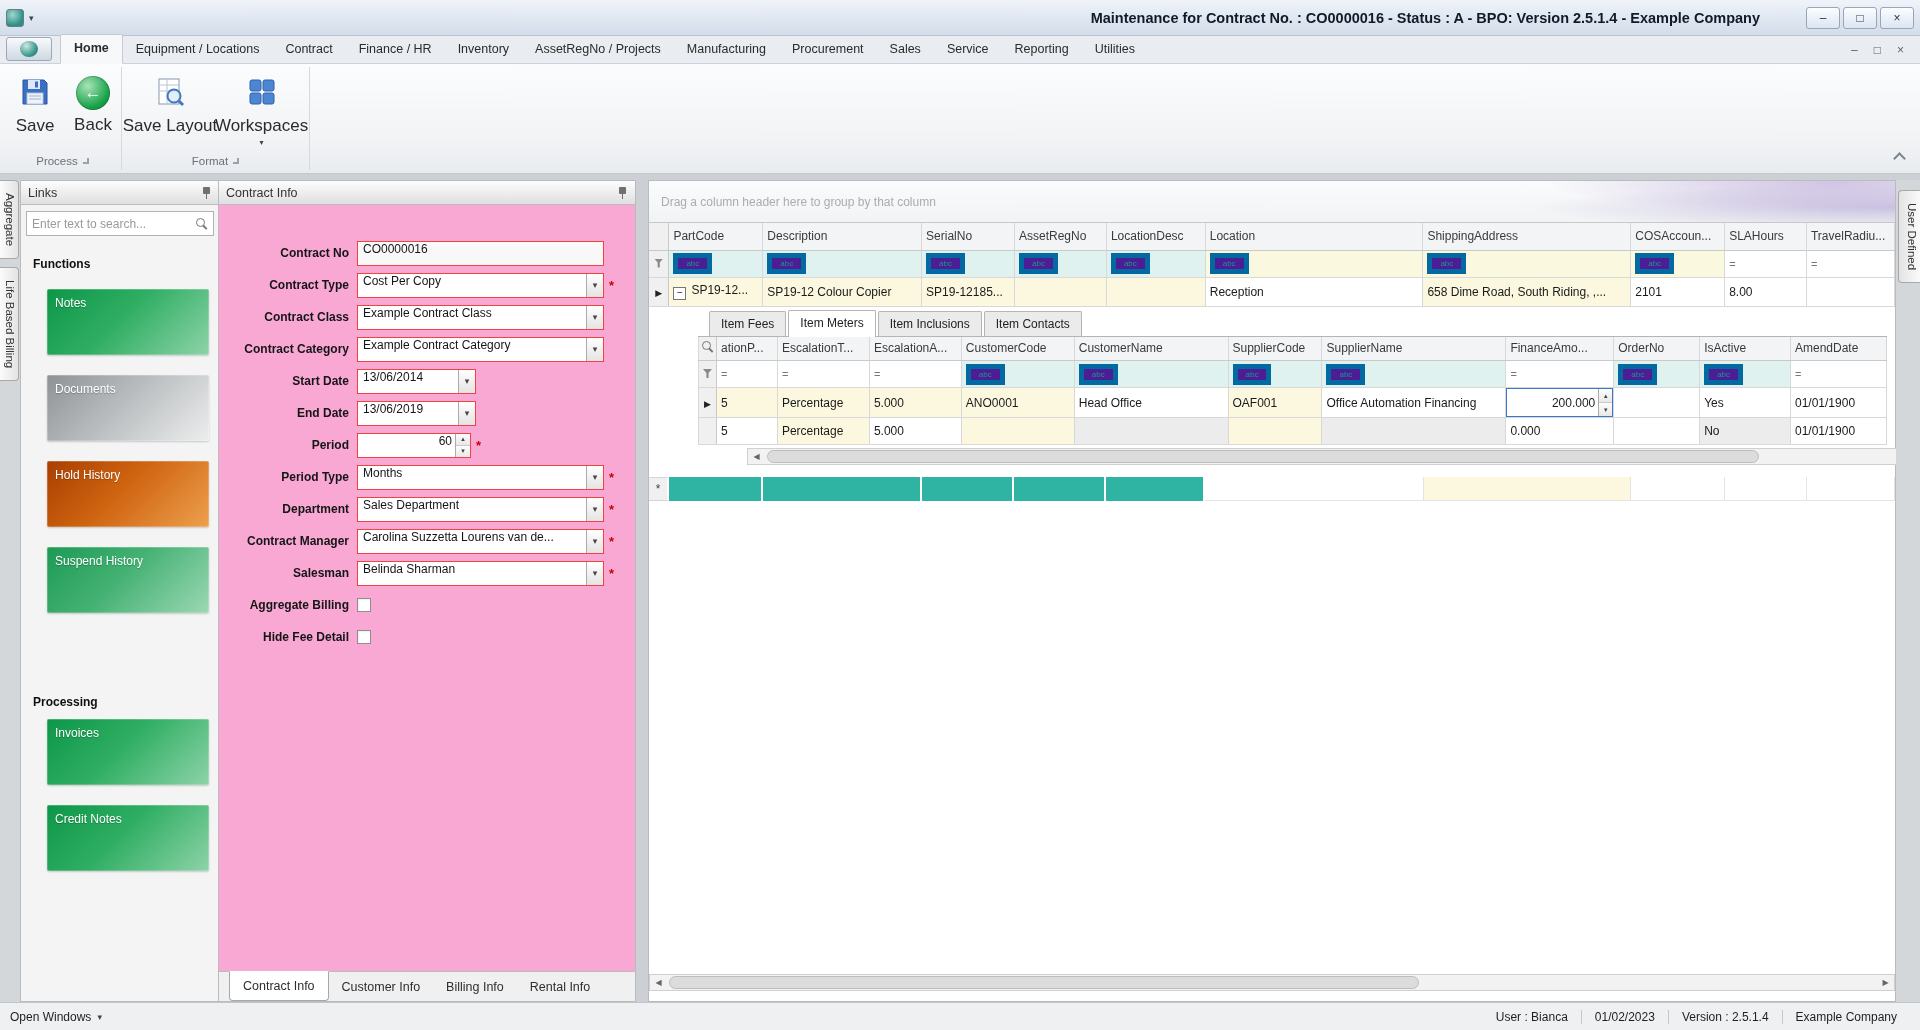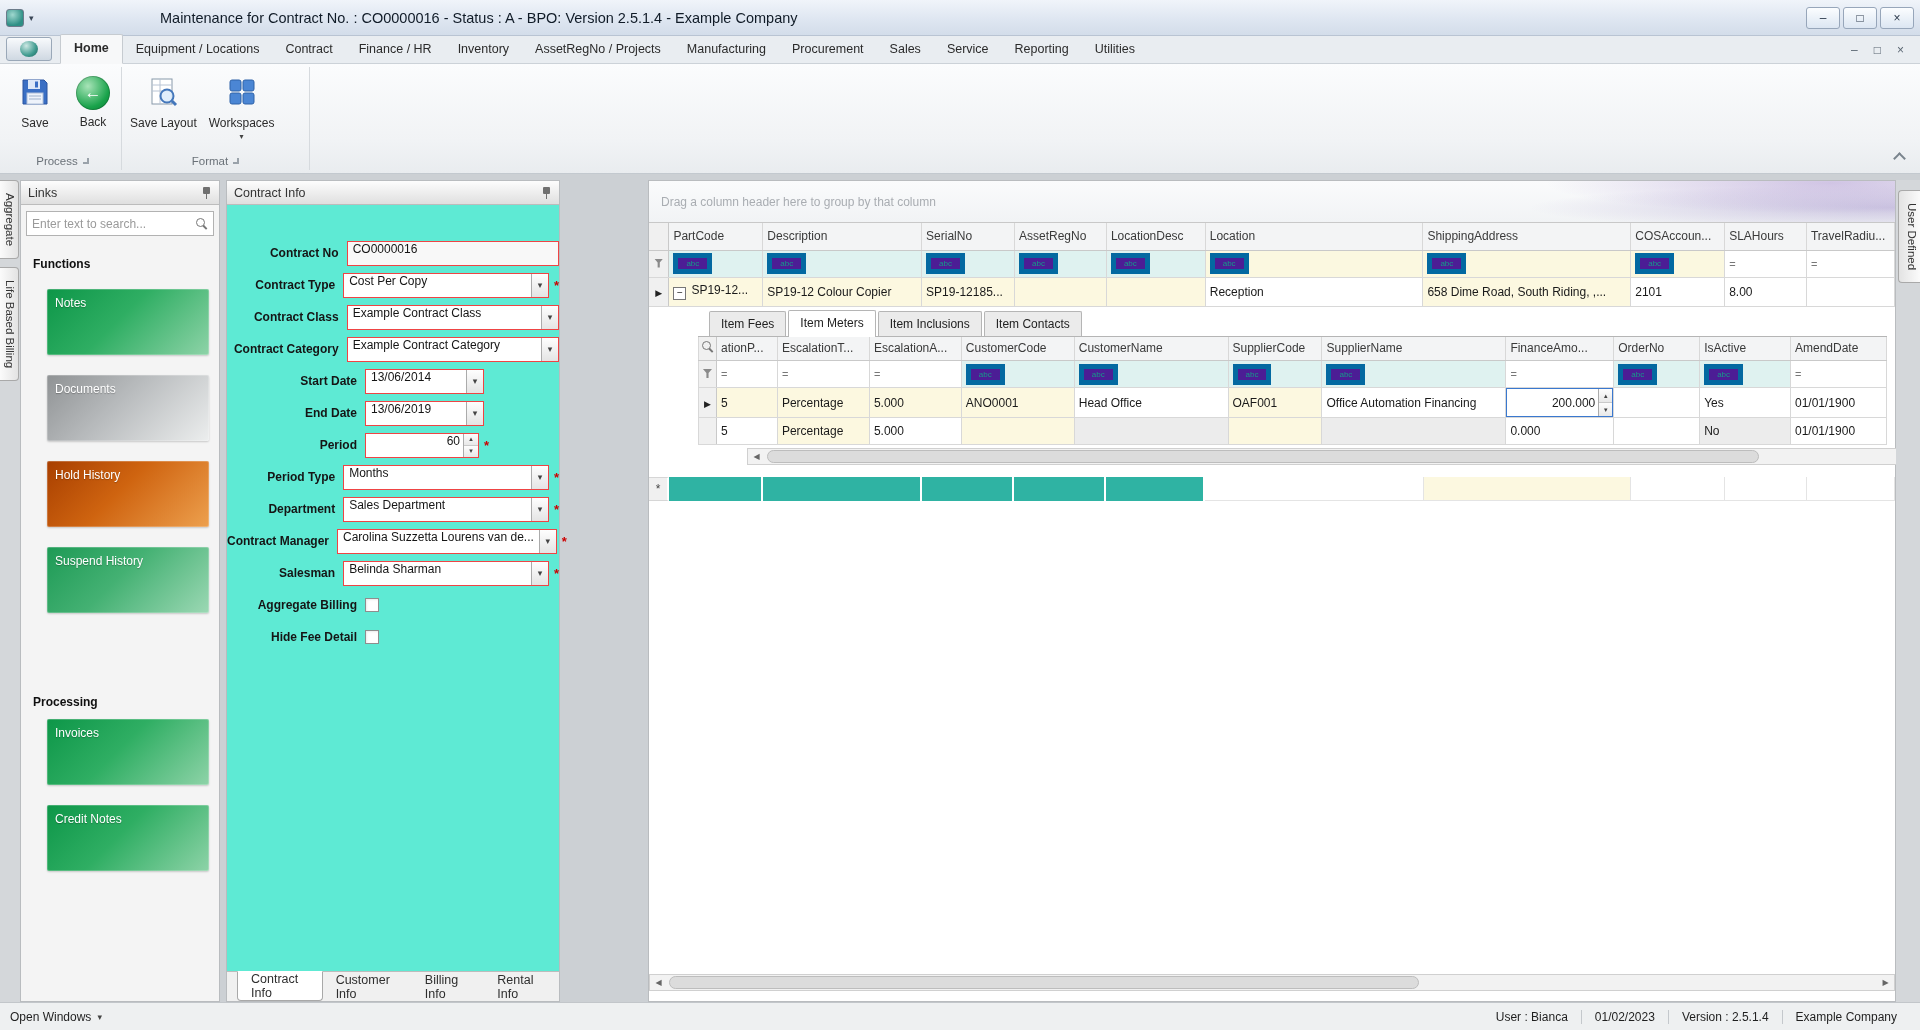--- a/index.html
+++ b/index.html
@@ -4,56 +4,56 @@
 <style>
 *{margin:0;padding:0;box-sizing:border-box}
 body{font-family:"Liberation Sans",sans-serif;font-size:12px;color:#1a1a1a;background:#ccd0d4}
 .app{position:relative;width:1920px;height:1030px;overflow:hidden;background:#ccd0d4}
 
 
 .titlebar{position:absolute;top:0;left:0;right:0;height:36px;background:linear-gradient(#f0f4fa,#dde5f0 60%,#d3ddea);border-bottom:1px solid #b9c4d3;display:flex;align-items:center;padding:0 6px}
 .qat{display:flex;align-items:center;gap:5px;z-index:2}
 .app-icon16{width:18px;height:18px;border-radius:3px;background:radial-gradient(circle at 35% 30%,#9fd8cf,#2e8f85 70%);border:1px solid #6b7b8a}
 .qat-caret{font-size:9px;color:#3a4656}
-.tb-title{position:absolute;left:160px;right:160px;text-align:left;font-weight:400;font-size:14.5px;color:#101b27;white-space:nowrap;overflow:hidden}
+.tb-title{position:absolute;left:160px;right:160px;text-align:right;font-weight:700;font-size:14.5px;color:#101b27;white-space:nowrap;overflow:hidden}
 .winbtns{margin-left:auto;display:flex;gap:3px;z-index:2}
 .winbtn{width:34px;height:22px;border:1px solid #97a6ba;border-radius:3px;background:linear-gradient(#fbfdff,#dce6f2);display:flex;align-items:center;justify-content:center;font-size:12px;color:#2c3a4c;cursor:default}
 
 
 .ribbon-tabs{position:absolute;top:36px;left:0;right:0;height:28px;background:#e9edf1;border-bottom:1px solid #ccd2d8;display:flex;align-items:flex-end;padding:0 4px}
 .appbtn{width:46px;height:24px;margin:0 8px 2px 2px;border-radius:3px;background:linear-gradient(#f8fafc,#cfd8e2);border:1px solid #9aa8b8;display:flex;align-items:center;justify-content:center;align-self:center}
 .appbtn .globe{width:18px;height:16px;border-radius:50%;background:radial-gradient(circle at 35% 30%,#cde8e4,#3d9a8e 60%,#20635c)}
 .rtab{padding:6px 13px 7px;font-size:12.5px;color:#2b2b2b;white-space:nowrap}
 .rtab.active{background:#f7f8f9;border:1px solid #c6cbd0;border-bottom:1px solid #f7f8f9;border-radius:2px 2px 0 0;font-weight:700;margin-bottom:-1px;padding-bottom:8px}
 .ribbon-winbtns{margin-left:auto;display:flex;gap:16px;align-self:center;color:#5a6672;font-size:12px;padding-right:12px}
 
 
 .ribbon-body{position:absolute;top:64px;left:0;right:0;height:110px;background:linear-gradient(#fbfcfd,#f1f3f5 70%,#e9ecef);border-bottom:1px solid #c3c9cf}
 .rgroup{position:absolute;top:3px;bottom:3px;border-right:1px solid #d6dade;display:flex;flex-direction:column}
 .rg-process{left:4px;width:118px}
 .rg-format{left:122px;width:188px}
 .rgroup-buttons{flex:1;display:flex;align-items:flex-start;padding:5px 4px 0;gap:4px}
 .rbtn{min-width:54px;display:flex;flex-direction:column;align-items:center;gap:5px;padding:4px 4px;border-radius:3px}
-.rbtn .lbl{font-size:12px;color:#2b2b2b;white-space:nowrap}
+.rbtn .lbl{font-size:17px;color:#2b2b2b;white-space:nowrap}
 .rbtn .caret{font-size:8px;color:#444;margin-top:-3px}
 .rgroup-label{height:19px;display:flex;align-items:center;justify-content:center;font-size:11.5px;color:#6a7178;gap:5px}
 .corner{width:6px;height:6px;border-right:2px solid #9aa2aa;border-bottom:2px solid #9aa2aa}
 .icon-back{width:34px;height:34px;border-radius:50%;background:radial-gradient(circle at 35% 30%,#a8e4b8,#18a24a 65%,#0d7d36);display:flex;align-items:center;justify-content:center;color:#fff;font-size:17px;font-weight:700;box-shadow:inset 0 0 0 1px rgba(0,0,0,.18)}
 .ribbon-chevron{position:absolute;right:16px;bottom:10px;width:9px;height:9px;border-top:2px solid #7a848d;border-right:2px solid #7a848d;transform:rotate(-45deg)}
 
 
 .side-strip-left{position:absolute;left:0;top:180px;bottom:28px;width:20px;background:#d4d7da}
 .side-strip-right{position:absolute;right:0;top:180px;bottom:28px;width:24px;background:#d4d7da;display:flex;flex-direction:column;align-items:flex-end}
 .vtab{writing-mode:vertical-rl;background:linear-gradient(90deg,#fbfbfb,#e3e3e3);border:1px solid #a9a9a9;border-left:none;border-radius:0 4px 4px 0;color:#333;font-size:11.5px;padding:12px 2px;margin-bottom:8px;text-align:center;width:19px}
 .side-strip-right .vtab{border:1px solid #a9a9a9;border-right:none;border-radius:4px 0 0 4px;background:linear-gradient(90deg,#e3e3e3,#fbfbfb);margin-top:10px;width:22px}
 
 
 .panel{position:absolute;top:180px;bottom:28px;border:1px solid #b9bcbf}
 .links-panel{left:20px;width:200px;background:#f4f4f4}
-.contract-panel{left:226px;width:334px;background:#5eead4}
+.contract-panel{left:218px;width:418px;background:#f9a8d4}
 .grid-panel{left:648px;width:1248px;background:#fff}
 .panel-header{height:24px;background:linear-gradient(#fdfdfd,#dfdfdf);border-bottom:1px solid #bcbcbc;display:flex;align-items:center;padding:0 7px;font-weight:400;color:#333;font-size:12.5px}
 .pin{margin-left:auto;position:relative;width:11px;height:14px}
 .pin::before{content:"";position:absolute;top:1px;left:2px;width:7px;height:7px;background:#707070;border-radius:1px}
 .pin::after{content:"";position:absolute;top:8px;left:5px;width:1px;height:5px;background:#707070}
 .mag{position:relative;width:13px;height:13px;display:inline-block}
 .mag::before{content:"";position:absolute;top:1px;left:1px;width:7px;height:7px;border:1.5px solid #777;border-radius:50%}
 .mag::after{content:"";position:absolute;width:1.5px;height:5px;background:#777;transform:rotate(-45deg);top:8px;left:9px}
 
 

